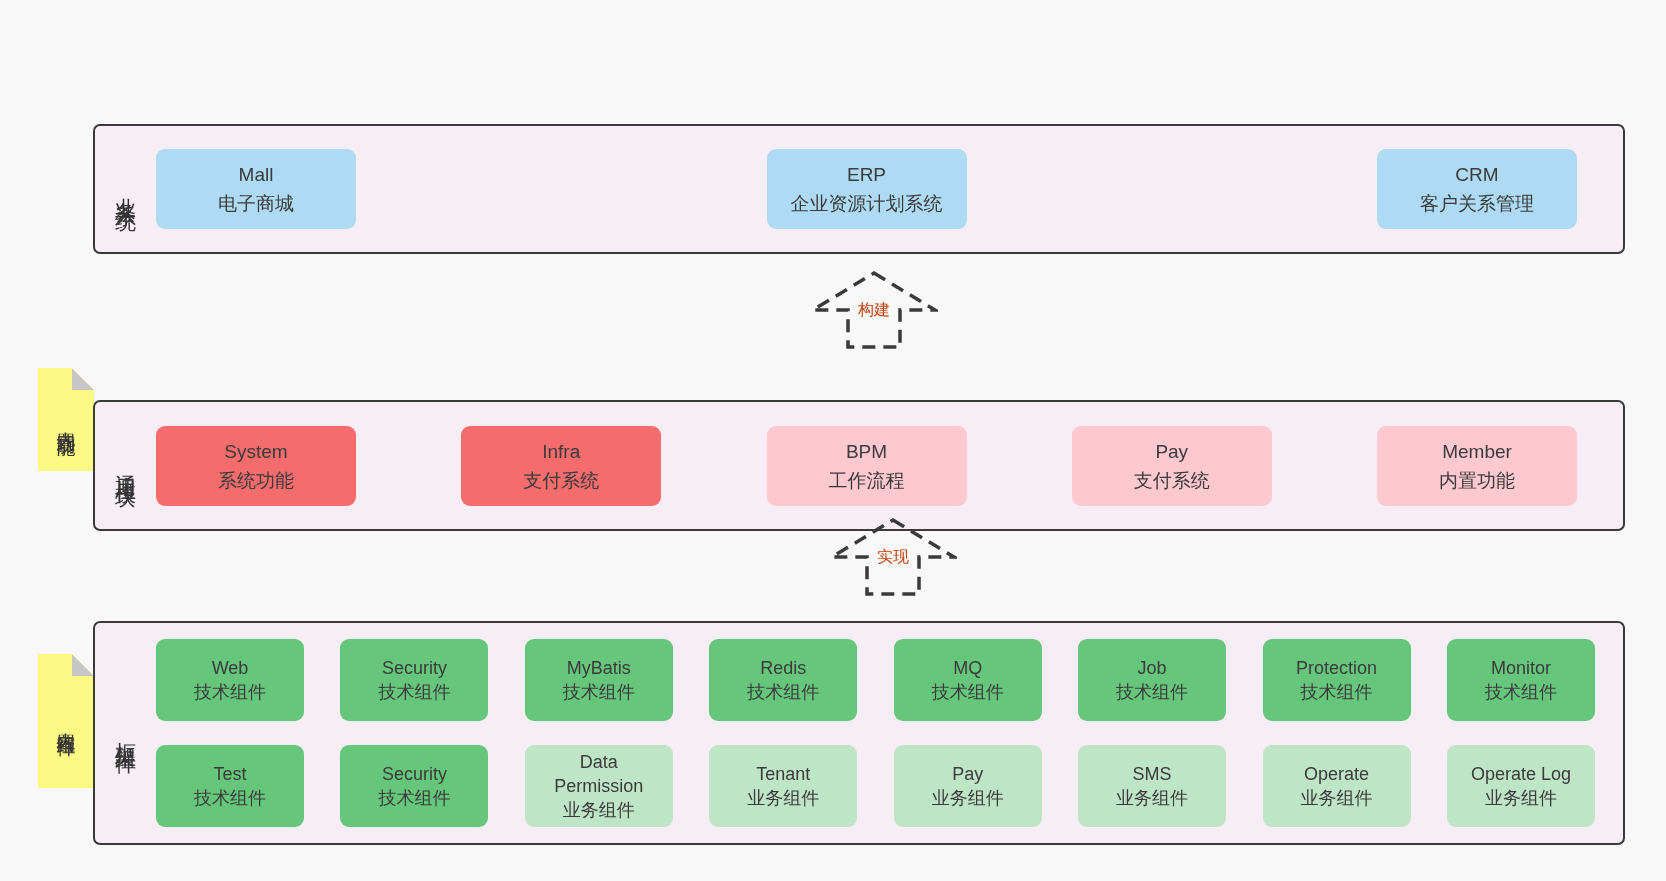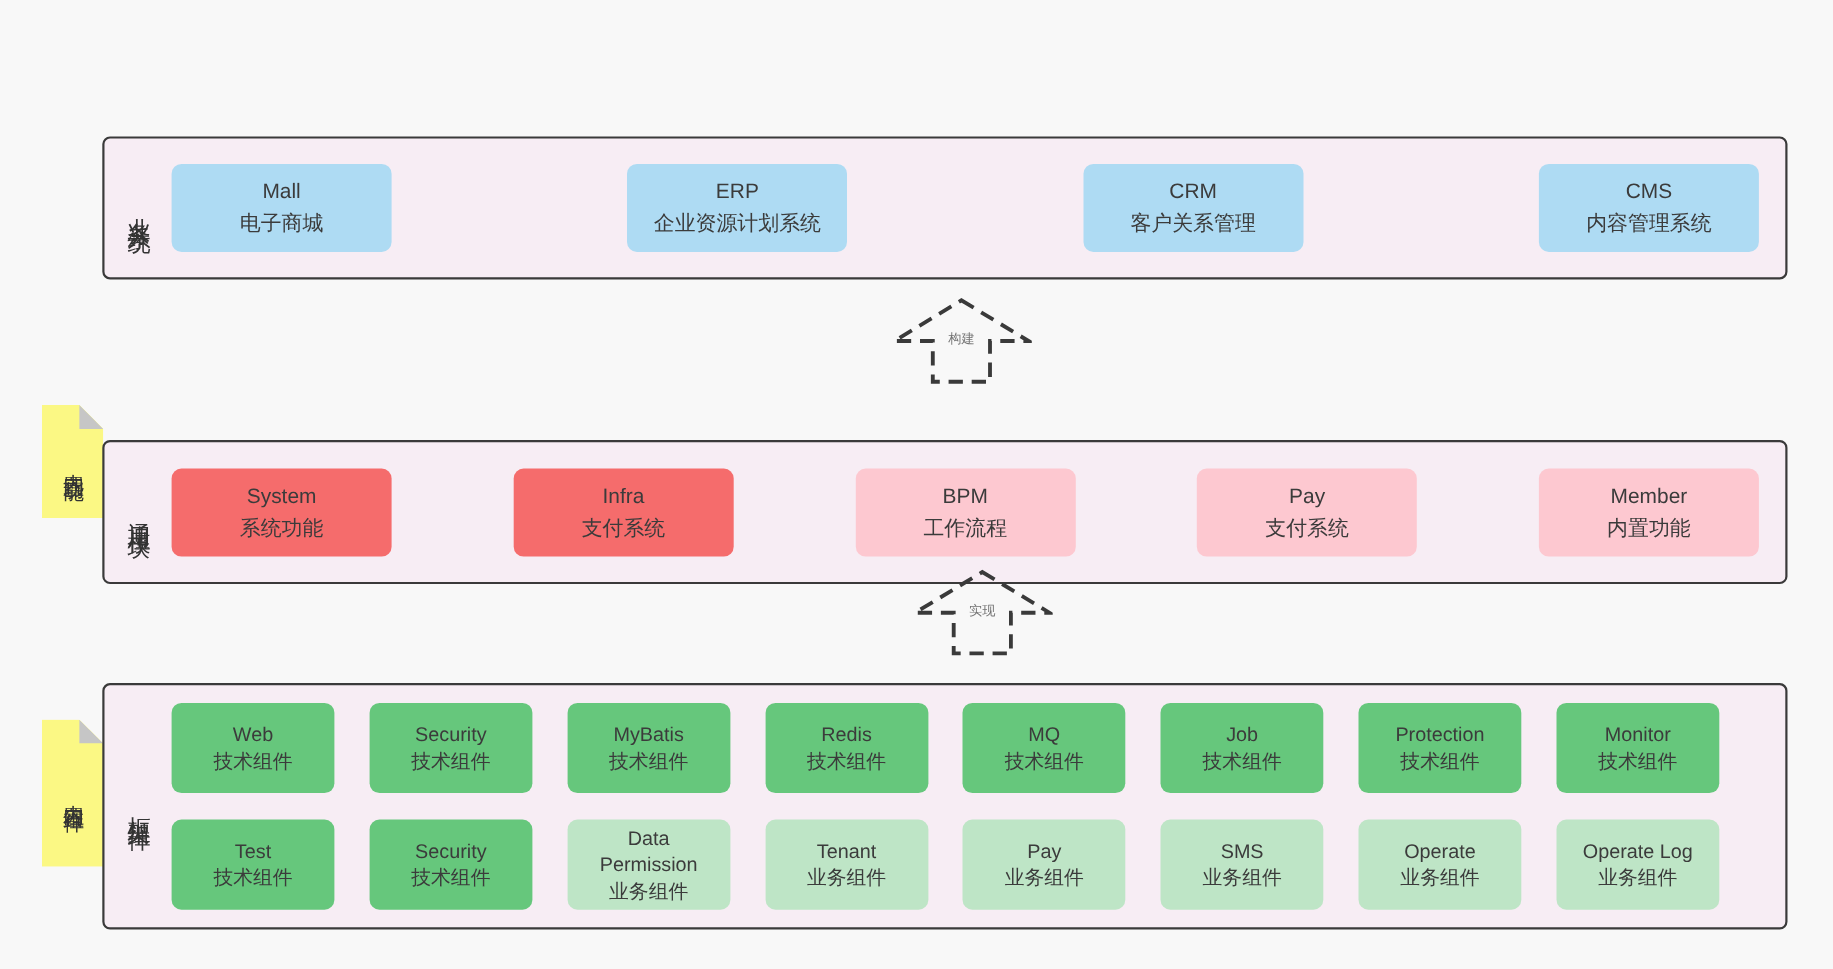--- a/index.html
+++ b/index.html
@@ -18,22 +18,22 @@
     border-radius:7px; display:flex; z-index:1;
   }
   #band-business  { top:124px; height:130px; }
   #band-modules   { top:372px; height:131px;margin-top:28px; }
   #band-framework { top:621px; height:224px; }
   .band-label { flex:0 0 61px; display:flex; align-items:center; justify-content:center; }
   .band-label span {
     writing-mode:vertical-lr; text-orientation:upright;
     font-size:21px; letter-spacing:4px; color:#333;
   }
-  .box-row { flex:1; display:flex; align-items:center; justify-content:space-between; padding-right:24px; }
-  .grid { flex:1; display:flex; flex-direction:column; justify-content:center; gap:24px; padding-right:60px; }
+  .box-row { flex:1; display:flex; align-items:center; justify-content:space-between; padding-right:46px; }
+  .grid { flex:1; display:flex; flex-direction:column; justify-content:center; gap:24px; padding-right:28px; }
   .grid .box-row { flex:none; padding-right:0; }
   
   .box {
     width:200px; height:80px; border-radius:9px;
     display:flex; flex-direction:column; justify-content:center;
     text-align:center; font-size:19px; line-height:29px;
   }
   .box.small { width:148px; height:82px; font-size:18px; line-height:24px; }
   .box.small .box-name { max-width:120px; margin:0 auto; }
   .blue        { background:var(--blue,#aedbf3); }
@@ -61,21 +61,21 @@
   #arrow-build     { left:810px; top:270px; }
   #arrow-implement { left:829px; top:517px; }
   .arrow svg { display:block; }
   .arrow path {
     fill:none; stroke:var(--line,#3a3a3a);
     stroke-width:3.5; stroke-dasharray:13 8;
   }
   .arrow-label {
     position:absolute; left:50%; top:28px; transform:translateX(-50%);
     background:var(--page_bg,#f8f8f8); padding:2px 3px;
-    font-size:12px; color:#737373; white-space:nowrap;
+    font-size:16px; color:#c2410c; white-space:nowrap;
   }
 </style>
 </head>
 <body>
 
 <div id="page">
 
   <div class="sticky" id="sticky-functions">
     <svg class="fold" width="22" height="22" viewBox="0 0 22 22">
         <polygon points="0,0 22,22 0,22"></polygon>
@@ -99,24 +99,20 @@
         <div class="box-sub">电子商城</div>
       </div>
       <div class="box blue">
         <div class="box-name">ERP</div>
         <div class="box-sub">企业资源计划系统</div>
       </div>
       <div class="box blue">
         <div class="box-name">CRM</div>
         <div class="box-sub">客户关系管理</div>
       </div>
-      <div class="box blue">
-        <div class="box-name">CMS</div>
-        <div class="box-sub">内容管理系统</div>
-      </div>
     </div>
   </div>
 
   <div class="arrow" id="arrow-build">
     <svg width="128" height="80" viewBox="0 0 128 80">
       <path d="M64 3 L125 40 L90 40 L90 77 L38 77 L38 40 L3 40 Z"></path>
     </svg>
     <div class="arrow-label">构建</div>
   </div>
 

